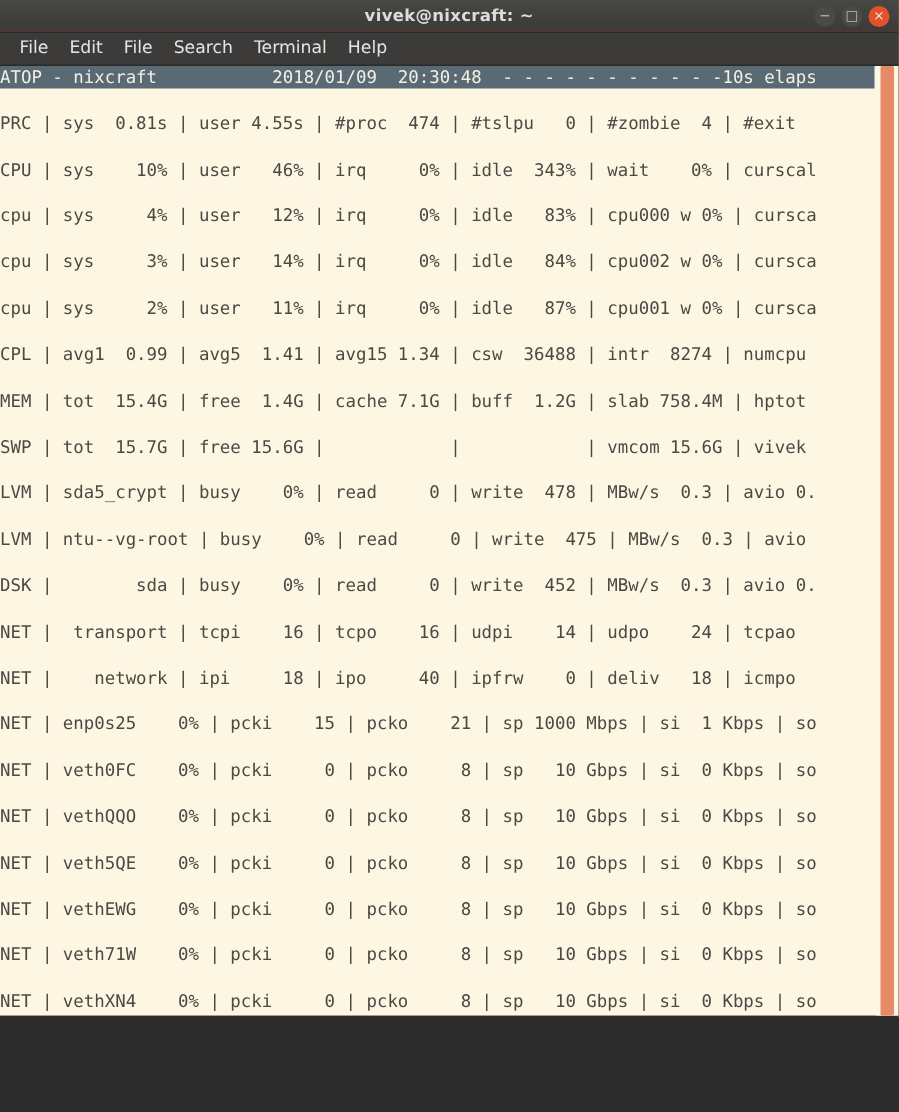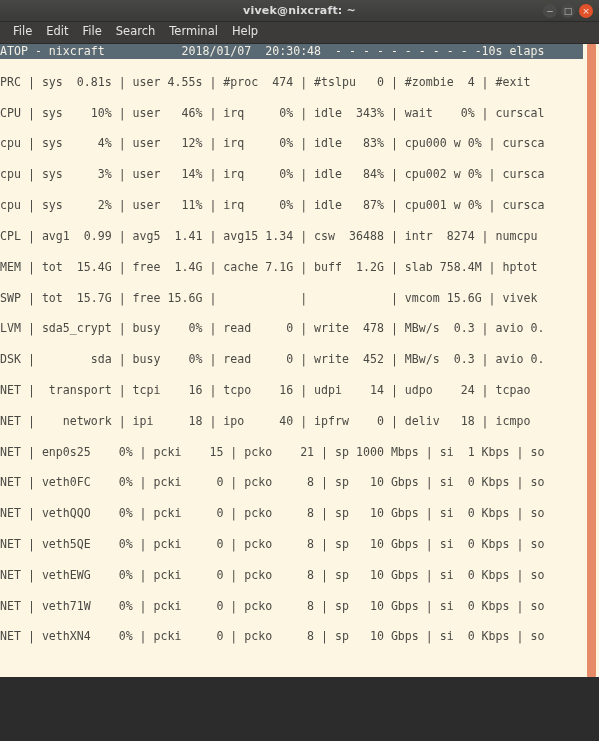--- a/index.html
+++ b/index.html
@@ -104,30 +104,31 @@
   <div id="menubar">
     <span class="mi">File</span>
     <span class="mi">Edit</span>
     <span class="mi">File</span>
     <span class="mi">Search</span>
     <span class="mi">Terminal</span>
     <span class="mi">Help</span>
   </div>
 
   <div id="term">
-    <div id="termtext"><span class="hdrbar">ATOP - nixcraft           2018/01/07  20:30:48  - - - - - - - - - - -10s elaps</span>
+    <div id="termtext"><span class="hdrbar">ATOP - nixcraft           2018/01/09  20:30:48  - - - - - - - - - - -10s elaps</span>
 <span class="row">PRC | sys  0.81s | user 4.55s | #proc  474 | #tslpu   0 | #zombie  4 | #exit  </span>
 <span class="row">CPU | sys    10% | user   46% | irq     0% | idle  343% | wait    0% | curscal</span>
 <span class="row">cpu | sys     4% | user   12% | irq     0% | idle   83% | cpu000 w 0% | cursca</span>
 <span class="row">cpu | sys     3% | user   14% | irq     0% | idle   84% | cpu002 w 0% | cursca</span>
 <span class="row">cpu | sys     2% | user   11% | irq     0% | idle   87% | cpu001 w 0% | cursca</span>
 <span class="row">CPL | avg1  0.99 | avg5  1.41 | avg15 1.34 | csw  36488 | intr  8274 | numcpu </span>
 <span class="row">MEM | tot  15.4G | free  1.4G | cache 7.1G | buff  1.2G | slab 758.4M | hptot </span>
 <span class="row">SWP | tot  15.7G | free 15.6G |            |            | vmcom 15.6G | vivek </span>
 <span class="row">LVM | sda5_crypt | busy    0% | read     0 | write  478 | MBw/s  0.3 | avio 0.</span>
+<span class="row">LVM | ntu--vg-root | busy    0% | read     0 | write  475 | MBw/s  0.3 | avio </span>
 <span class="row">DSK |        sda | busy    0% | read     0 | write  452 | MBw/s  0.3 | avio 0.</span>
 <span class="row">NET |  transport | tcpi    16 | tcpo    16 | udpi    14 | udpo    24 | tcpao  </span>
 <span class="row">NET |    network | ipi     18 | ipo     40 | ipfrw    0 | deliv   18 | icmpo  </span>
 <span class="row">NET | enp0s25    0% | pcki    15 | pcko    21 | sp 1000 Mbps | si  1 Kbps | so</span>
 <span class="row">NET | veth0FC    0% | pcki     0 | pcko     8 | sp   10 Gbps | si  0 Kbps | so</span>
 <span class="row">NET | vethQQO    0% | pcki     0 | pcko     8 | sp   10 Gbps | si  0 Kbps | so</span>
 <span class="row">NET | veth5QE    0% | pcki     0 | pcko     8 | sp   10 Gbps | si  0 Kbps | so</span>
 <span class="row">NET | vethEWG    0% | pcki     0 | pcko     8 | sp   10 Gbps | si  0 Kbps | so</span>
 <span class="row">NET | veth71W    0% | pcki     0 | pcko     8 | sp   10 Gbps | si  0 Kbps | so</span>
 <span class="row">NET | vethXN4    0% | pcki     0 | pcko     8 | sp   10 Gbps | si  0 Kbps | so</span>

